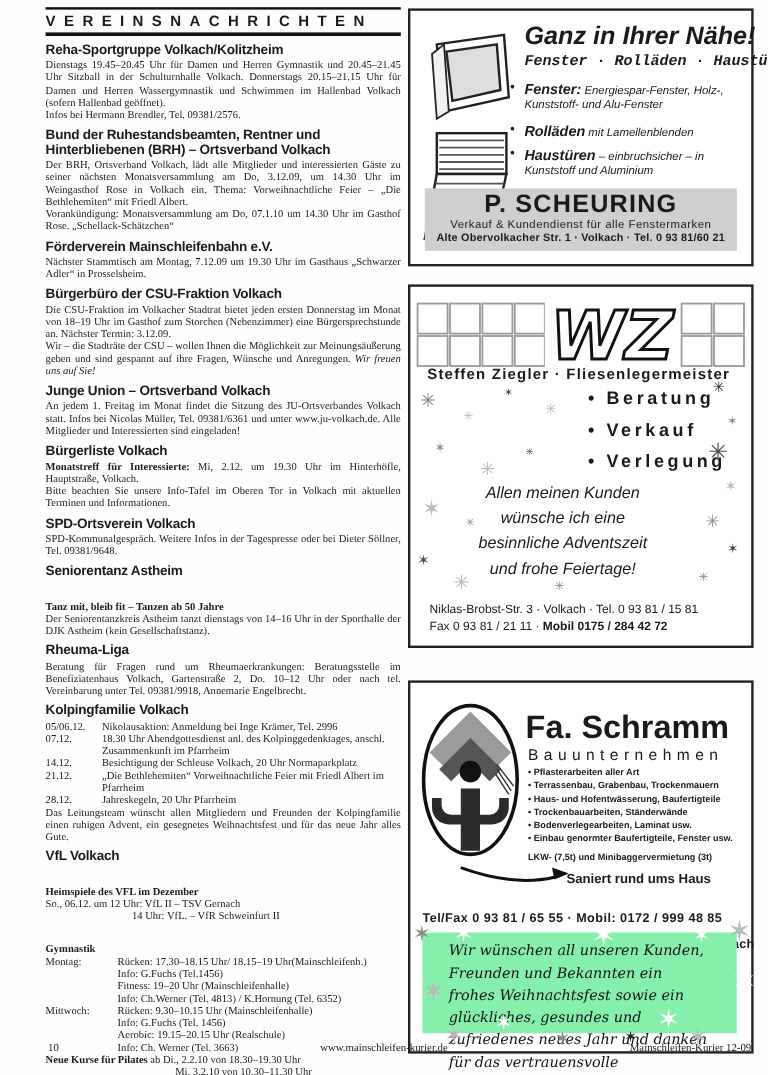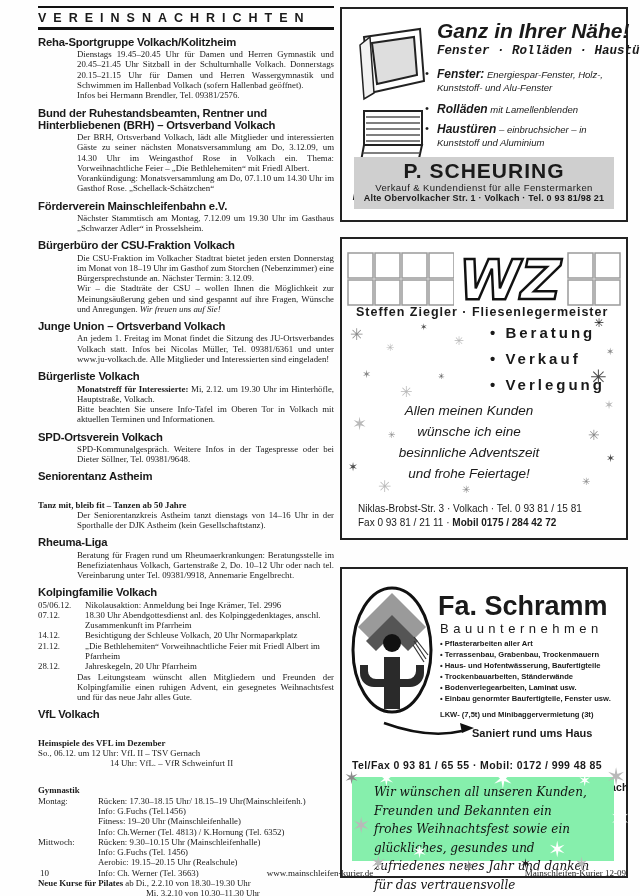--- a/index.html
+++ b/index.html
@@ -7,21 +7,21 @@
        font-family:"Liberation Serif",serif;overflow:hidden;}
 
   
   .leftcol{position:absolute;left:38px;top:6px;width:296px;}
   .banner{border-top:2px solid #111;border-bottom:3px solid #111;padding:3px 0 2px 0;margin-bottom:4px;}
   .banner-title{font-family:"Liberation Sans",sans-serif;font-weight:bold;font-size:12.5px;
        letter-spacing:7px;white-space:nowrap;}
   .article{margin-bottom:5px;}
   h3.ah{font-family:"Liberation Sans",sans-serif;font-weight:bold;font-size:11.3px;
        margin:6px 0 1px 0;line-height:1.08;letter-spacing:-0.2px;}
-  .body{font-size:8.8px;line-height:1.17;text-align:justify;white-space:pre-line;margin-left:39px;}
+  .body{font-size:8.8px;line-height:1.17;text-align:justify;white-space:pre-line;}
   .body .lead{font-weight:bold;}
   .body .it{font-style:italic;}
   .boldline{font-size:8.8px;font-weight:bold;line-height:1.17;margin-top:17px;}
   .sched{font-size:8.8px;line-height:1.17;display:grid;grid-template-columns:47px 1fr;}
   .sched .dt{white-space:nowrap;}
   .gym{font-size:8.8px;line-height:1.17;display:grid;grid-template-columns:60px 1fr;}
   .game2{padding-left:72px;}
   .plain{font-size:8.8px;line-height:1.17;}
 
   
@@ -223,21 +223,21 @@
     </g>
   </svg>
   <div class="a1-head">Ganz in Ihrer Nähe!</div>
   <div class="a1-sub">Fenster · Rolläden · Haustüren</div>
   <div class="a1-bul" style="top:58px;"><span class="bl">Fenster:</span><span> Energiespar-Fenster, Holz-, Kunststoff- und Alu-Fenster</span></div>
   <div class="a1-bul" style="top:93px;"><span class="bl">Rolläden</span><span> mit Lamellenblenden</span></div>
   <div class="a1-bul" style="top:113px;"><span class="bl">Haustüren</span><span> – einbruchsicher – in Kunststoff und Aluminium</span></div>
   <div class="a1-gray">
     <div class="a1-co">P. SCHEURING</div>
     <div class="a1-svc">Verkauf &amp; Kundendienst für alle Fenstermarken</div>
-    <div class="a1-adr">Alte Obervolkacher Str. 1 · Volkach · Tel. 0 93 81/98 21</div>
+    <div class="a1-adr">Alte Obervolkacher Str. 1 · Volkach · Tel. 0 93 81/60 21</div>
   </div>
 </div>
 
 <div class="adbox" id="ad2">
   <svg style="position:absolute;left:0;top:8px;" width="284" height="62" viewBox="0 0 284 62">
     <g fill="none" stroke="#9a9a9a" stroke-width="1.5">
       <rect x="6" y="6" width="25" height="25"></rect>
         <rect x="33" y="6" width="25" height="25"></rect>
       <rect x="60" y="6" width="25" height="25"></rect>
         <rect x="87" y="6" width="25" height="25"></rect>

